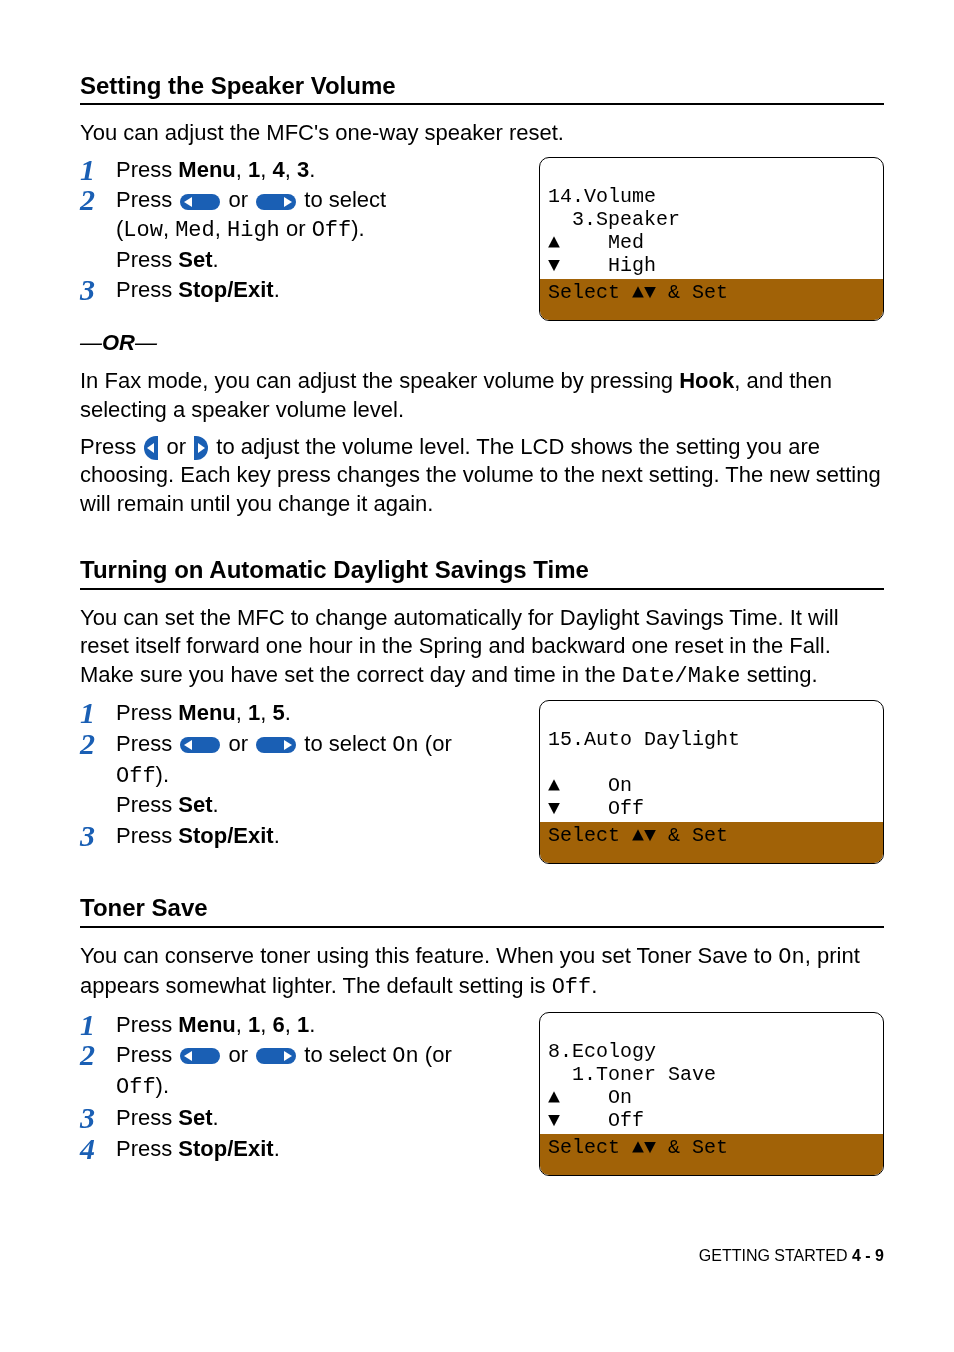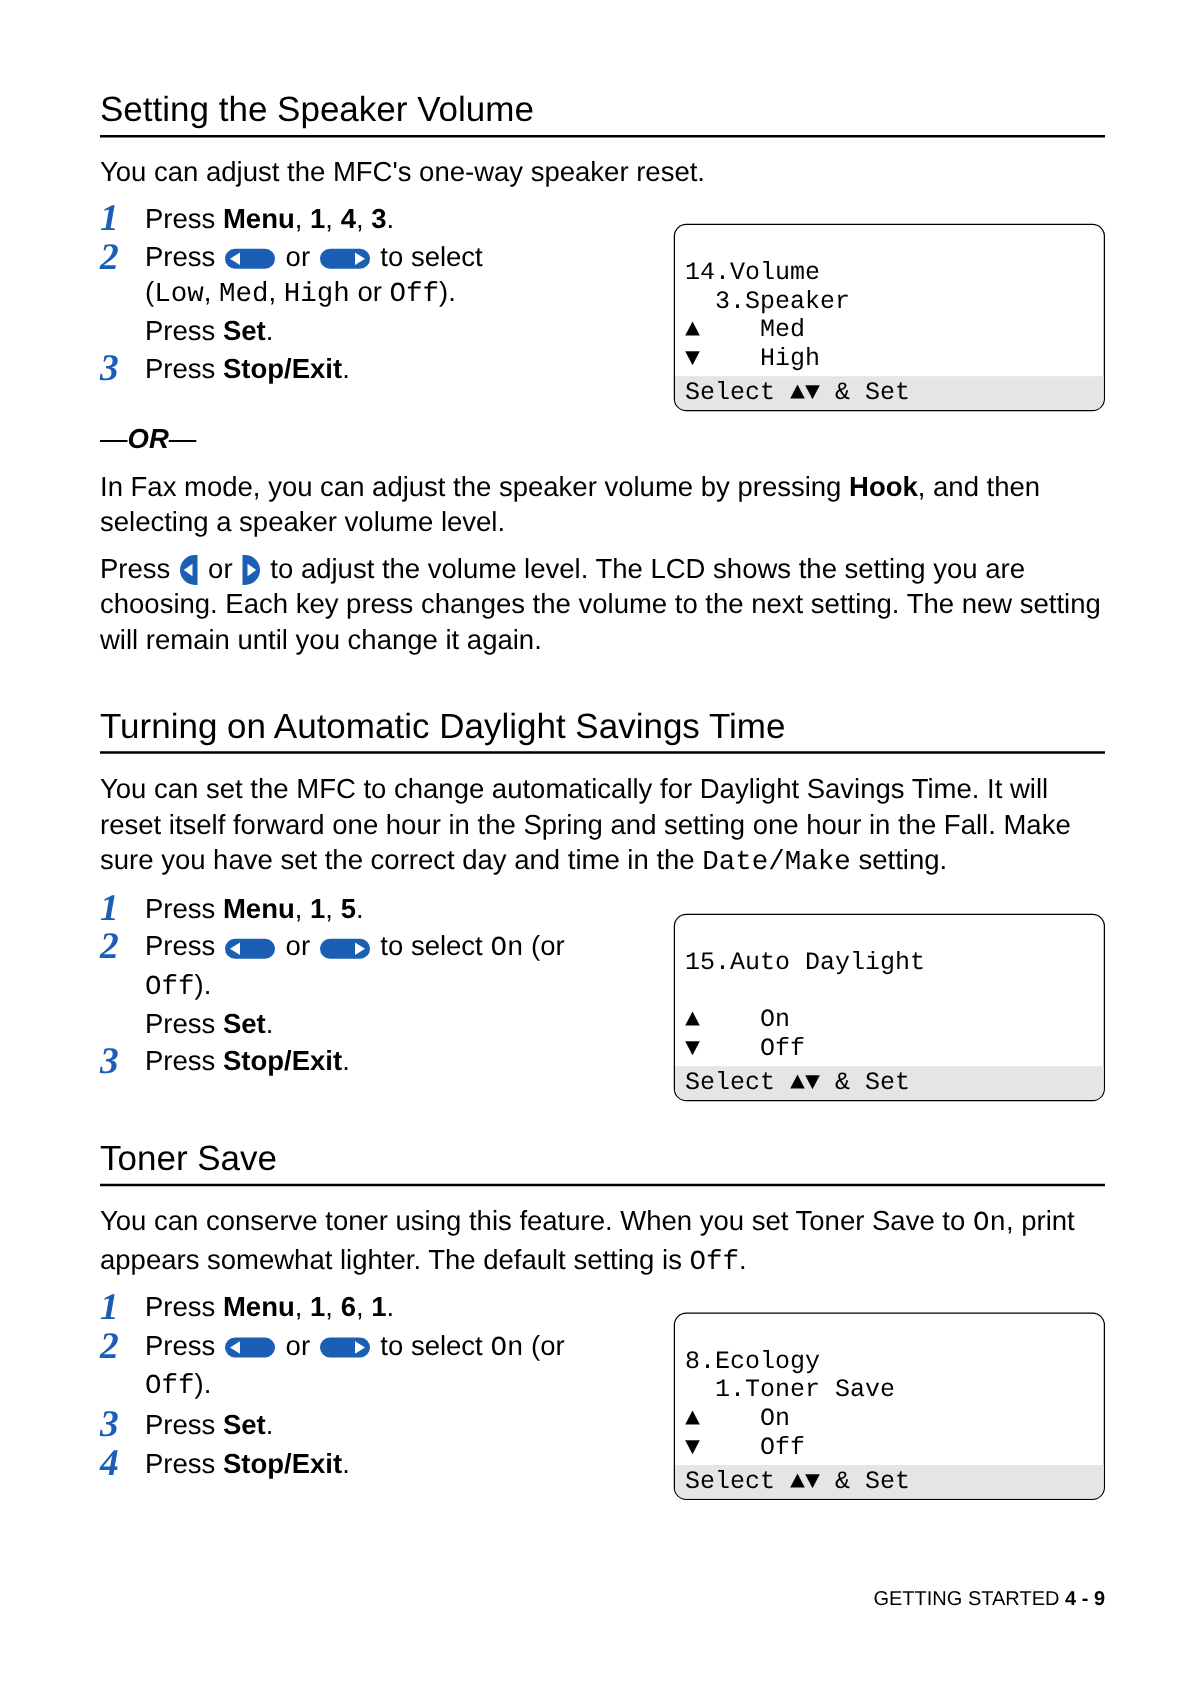--- a/index.html
+++ b/index.html
@@ -7,34 +7,34 @@
     margin: 0;
     padding: 70px 70px 50px 80px;
     font-family: Arial, Helvetica, sans-serif;
     font-size: 22px;
     line-height: 1.3;
     color: #000;
     background: #fff;
     width: 954px;
   }
   h2 {
-    font-size: 28px;
-    font-weight: normal;
+    font-size: 24px;
+    font-weight: bold;
     margin: 0 0 4px 0;
     padding-bottom: 2px;
     border-bottom: 2px solid #000;
   }
   .intro { margin: 14px 0 6px 0; }
   .two-col {
     display: flex;
     align-items: flex-start;
     gap: 18px;
   }
   .left { flex: 1; }
-  .right { width: 345px; flex-shrink: 0; margin-top: 20px; }
+  .right { width: 345px; flex-shrink: 0; margin-top: 3px; }
   ol.steps {
     list-style: none;
     margin: 0;
     padding: 0 0 0 36px;
   }
   ol.steps > li {
     position: relative;
     margin: 2px 0;
   }
   ol.steps > li .num {
@@ -94,22 +94,22 @@
     border-radius: 10px;
     padding: 4px 8px 0 8px;
     font-family: "Courier New", Courier, monospace;
     font-size: 20px;
     line-height: 1.15;
     white-space: pre;
     overflow: hidden;
   }
   .lcd .bar {
     margin: 2px -8px 0 -8px;
-    padding: 2px 8px 2px 8px;
-    background: #e5e5e5;
+    padding: 2px 8px 16px 8px;
+    background: #a16207;
     border-bottom-left-radius: 8px;
     border-bottom-right-radius: 8px;
   }
   .or {
     margin: 8px 0 10px 0;
     font-style: italic;
   }
   .para { margin: 8px 0; }
   .footer {
     margin-top: 70px;
@@ -158,21 +158,21 @@
 </div>
 
 <div class="para">
   <span>Press </span><span class="arc left"></span><span> or </span><span class="arc right"></span><span> to adjust the volume level. The LCD shows the setting you are choosing. Each key press changes the volume to the next setting. The new setting will remain until you change it again.</span>
 </div>
 
 <div class="section-gap"></div>
 
 <h2>Turning on Automatic Daylight Savings Time</h2>
 <div class="intro">
-  <span>You can set the MFC to change automatically for Daylight Savings Time. It will reset itself forward one hour in the Spring and setting one hour in the Fall. Make sure you have set the correct day and time in the </span><span class="mono">Date/Make</span><span> setting.</span>
+  <span>You can set the MFC to change automatically for Daylight Savings Time. It will reset itself forward one hour in the Spring and backward one reset in the Fall. Make sure you have set the correct day and time in the </span><span class="mono">Date/Make</span><span> setting.</span>
 </div>
 
 <div class="two-col">
   <div class="left">
     <ol class="steps">
       <li><span class="num">1</span>
         <span>Press </span><span class="bold">Menu</span><span>, </span><span class="bold">1</span><span>, </span><span class="bold">5</span><span>.</span>
       </li>
       <li><span class="num">2</span>
         <span>Press </span><span class="pill left-arrow"></span><span> or </span><span class="pill right-arrow"></span><span> to select </span><span class="mono">On</span><span> (or </span><br>

